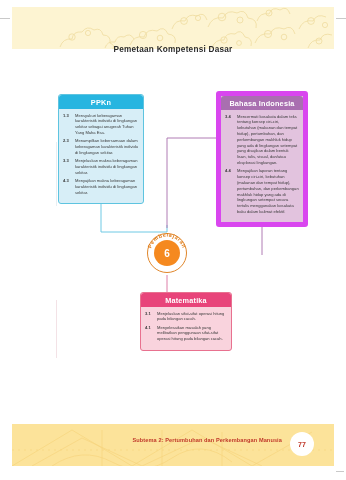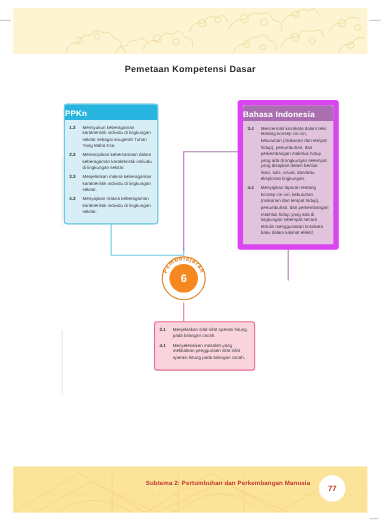--- a/index.html
+++ b/index.html
@@ -52,21 +52,21 @@
     overflow: hidden;
   }
   .top-banner svg {
     position: absolute;
     left: 0; top: 0;
   }
 
   
   .page-title {
     position: absolute;
-    left: 0; top: 58px;
+    left: 0; top: 45px;
     width: 346px;
     text-align: center;
     font-size: 8.2px;
     font-weight: bold;
     letter-spacing: 0.25px;
     color: #2b2b2b;
   }
 
   
   .guide-rule {
@@ -87,20 +87,21 @@
     left: 0; top: 0;
   }
 
   
   .card {
     position: absolute;
     border-radius: 3px;
     box-sizing: border-box;
   }
   .card-head {
+    text-align: center;
     font-size: 7.3px;
     font-weight: bold;
     color: #ffffff;
     padding: 2.5px 0 2.5px 0;
     letter-spacing: 0.2px;
     border-radius: 3px 3px 0 0;
   }
   .card-body {
     padding: 3.5px 4px 5px 4px;
   }
@@ -320,20 +321,21 @@
           <span class="kd-text">Mencermati kosakata dalam teks tentang konsep ciri-ciri, kebutuhan (makanan dan tempat hidup), pertumbuhan, dan perkembangan makhluk hidup yang ada di lingkungan setempat yang disajikan dalam bentuk lisan, tulis, visual, dan/atau eksplorasi lingkungan.</span>
         </div>
         <div class="kd-row">
           <span class="kd-code">4.4</span>
           <span class="kd-text">Menyajikan laporan tentang konsep ciri-ciri, kebutuhan (makanan dan tempat hidup), pertumbuhan, dan perkembangan makhluk hidup yang ada di lingkungan setempat secara tertulis menggunakan kosakata baku dalam kalimat efektif.</span>
         </div>
       </div>
     </div>
 
     <div class="card card-mtk">
+      <div class="card-head">Matematika</div>
       <div class="card-body">
         <div class="kd-row">
           <span class="kd-code">3.1</span>
           <span class="kd-text">Menjelaskan sifat-sifat operasi hitung pada bilangan cacah.</span>
         </div>
         <div class="kd-row">
           <span class="kd-code">4.1</span>
           <span class="kd-text">Menyelesaikan masalah yang melibatkan penggunaan sifat-sifat operasi hitung pada bilangan cacah.</span>
         </div>
       </div>

